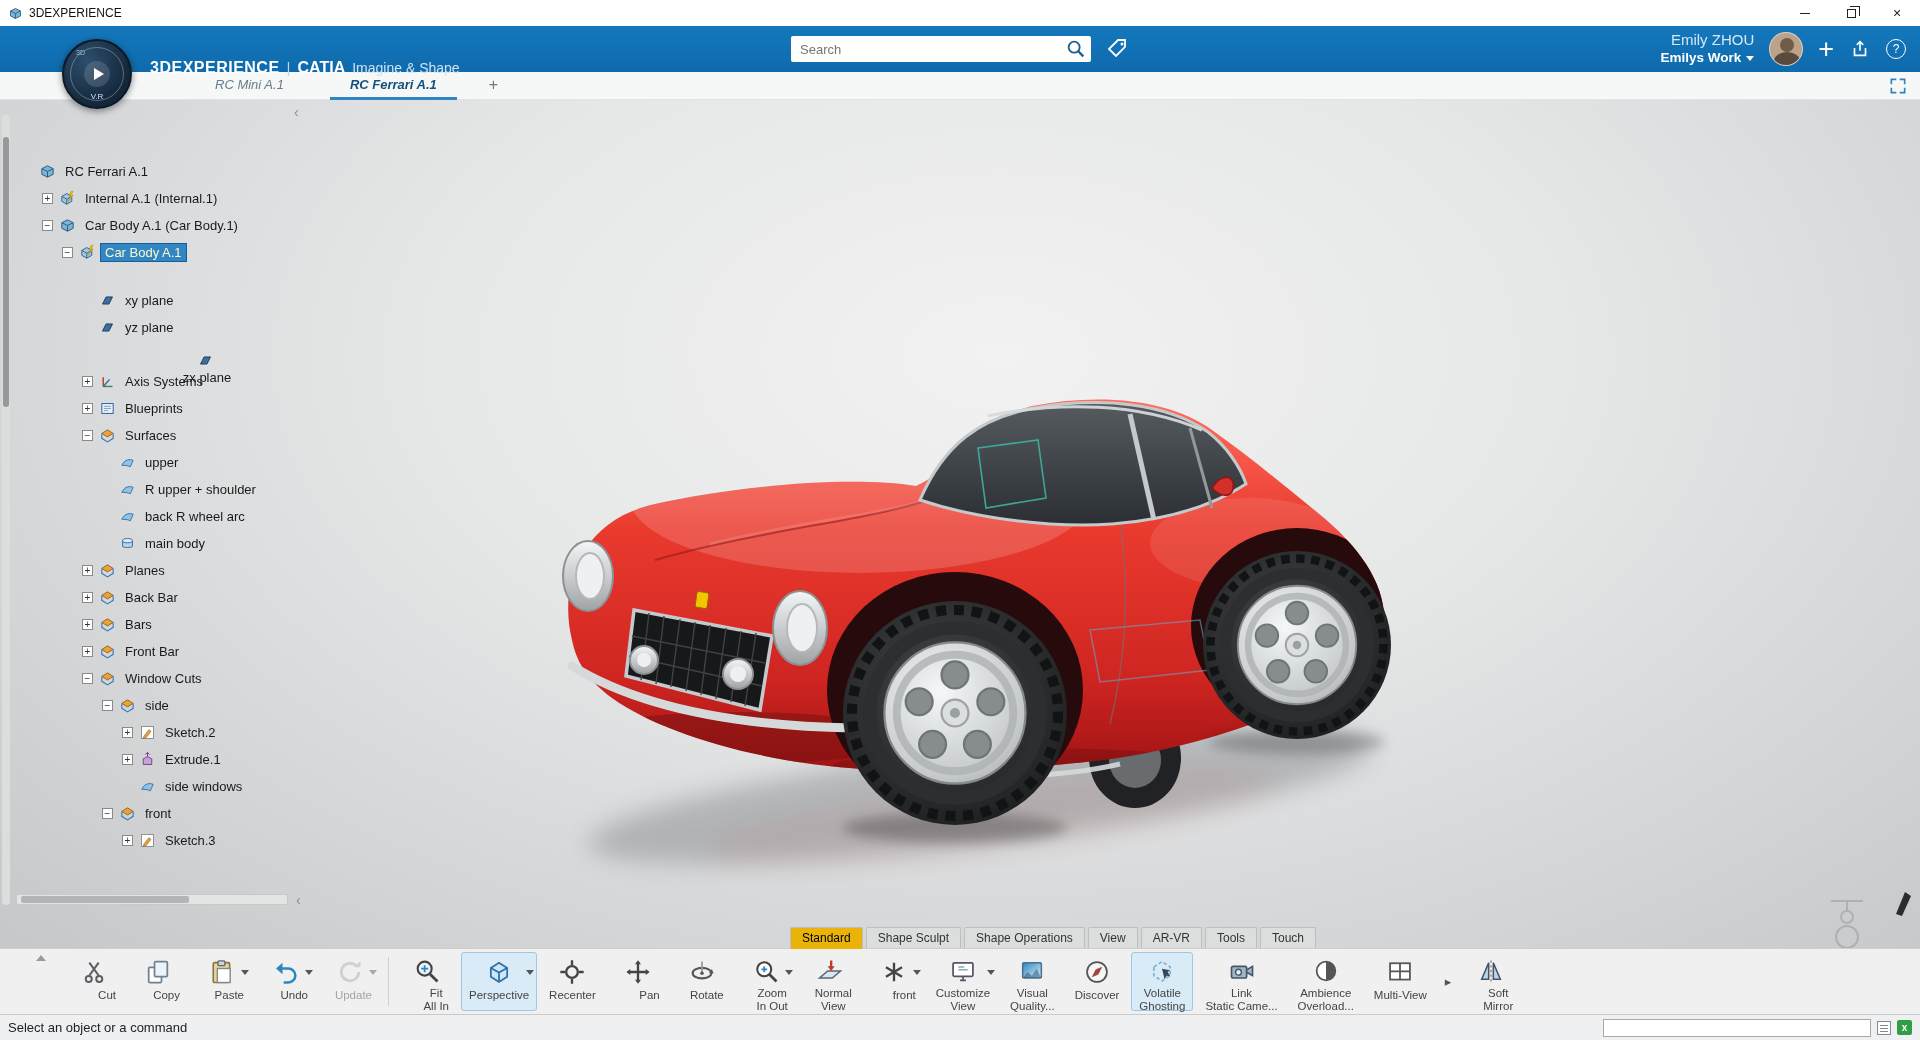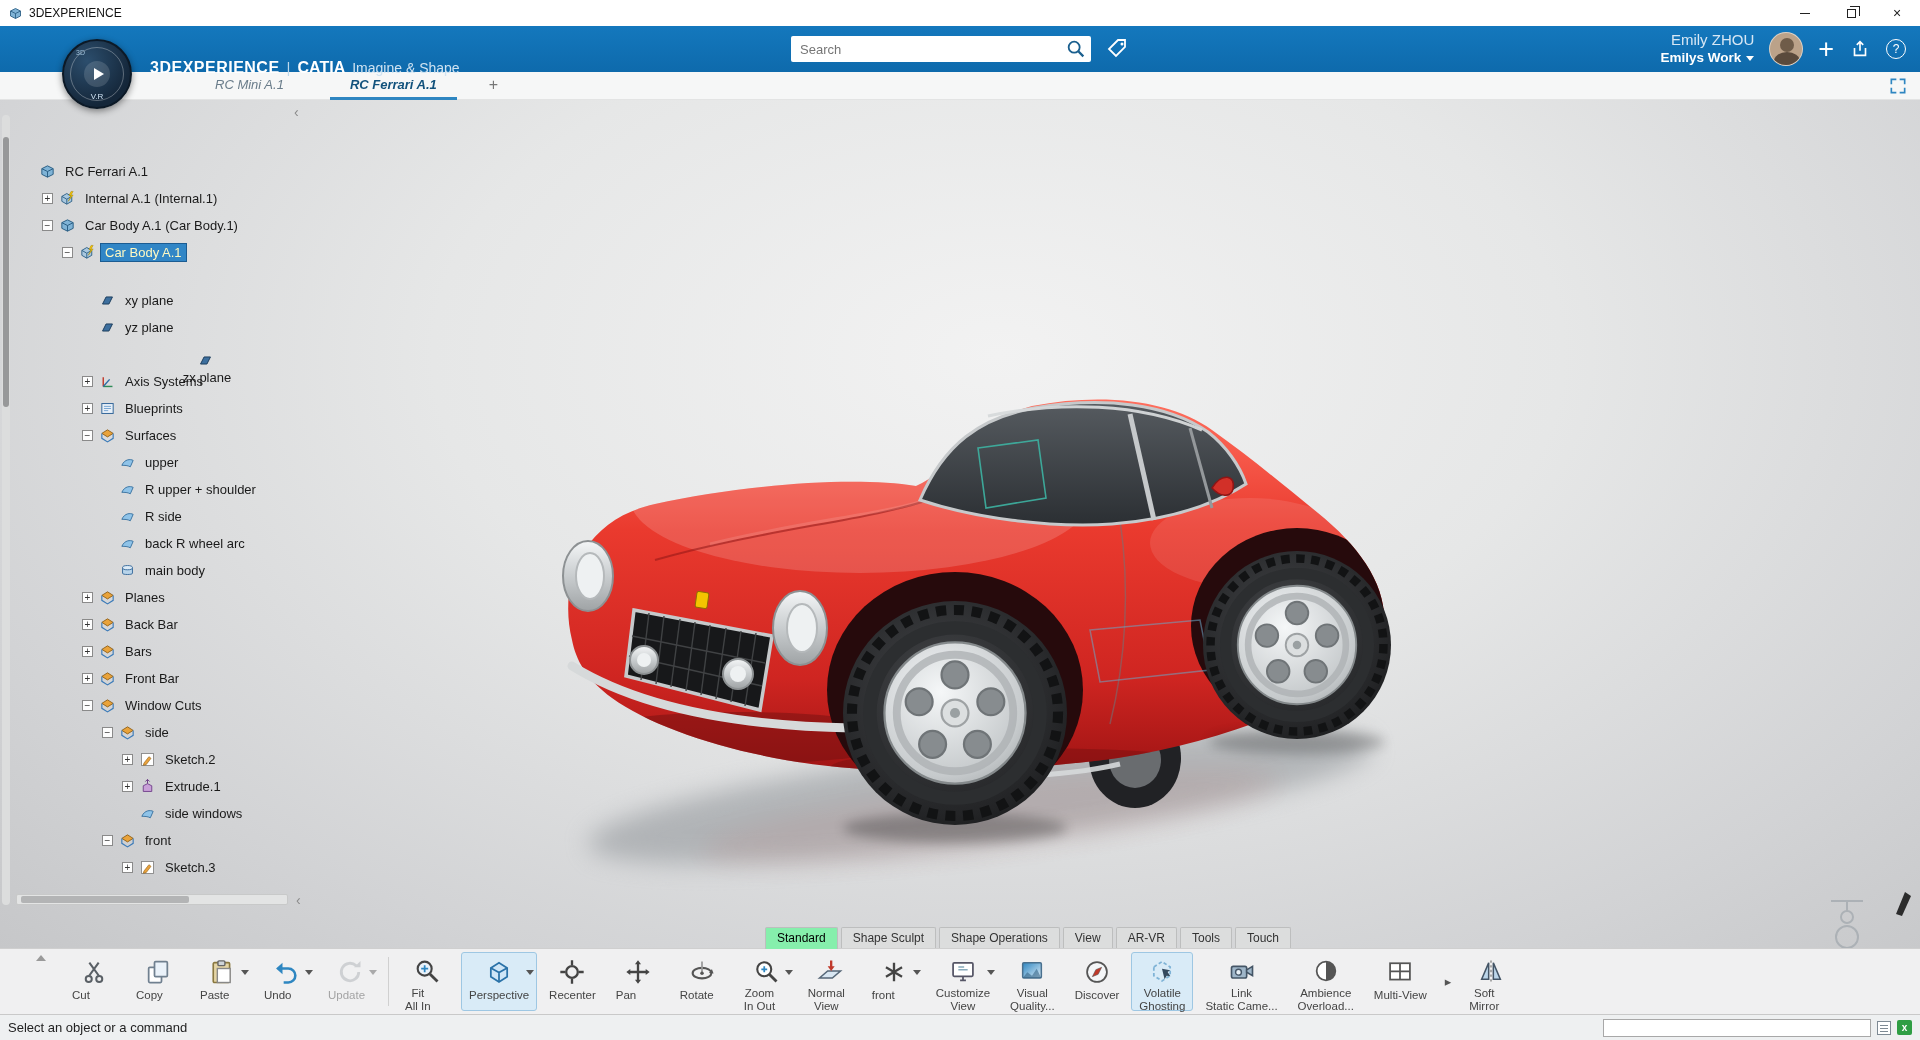--- a/index.html
+++ b/index.html
@@ -100,29 +100,29 @@
     border:1px solid #c8c9c9; border-radius:2px; z-index:7; }
   .hscroll .thumb { position:absolute; left:4px; top:1px; width:168px; height:7px; background:#b3b4b5; border-radius:2px; }
   .panelhandle { position:absolute; left:294px; top:104px; color:#8a8a8a; font-size:14px; z-index:7; }
   .panelhandle2 { position:absolute; left:296px; top:892px; color:#8a8a8a; font-size:14px; z-index:7; }
 
   
   .ribbontabs { position:absolute; left:765px; bottom:92px; height:24px; display:flex; gap:3px;
     align-items:flex-end; z-index:16; }
   .rtab { padding:3px 11px 3px; font-size:12px; background:#dcdddd; border:1px solid #bdbebe;
     border-bottom:none; color:#333; border-radius:2px 2px 0 0; }
-  .rtab.active { background:#86efac; color:#000; margin-bottom:-1px; padding-bottom:4px; }
+  .rtab.active { background:#eab308; color:#000; margin-bottom:-1px; padding-bottom:4px;margin-left:25px; }
 
   
   .actionbar { position:absolute; left:0; right:0; bottom:26px; height:66px; background:#f0f0f1;
     border-top:1px solid #cfcfcf; display:flex; align-items:stretch; padding-left:62px; z-index:15; }
   .abhandle { position:absolute; left:34px; top:6px; width:14px; height:10px; color:#8a8a8a; }
   .abhandle::before { content:""; display:block; width:0; height:0; margin:0 auto;
     border-left:5px solid transparent; border-right:5px solid transparent; border-bottom:6px solid #9a9a9a; }
-  .titem { min-width:60px; padding:4px 7px 2px; display:flex; flex-direction:column; align-items:flex-start;
+  .titem { min-width:60px; padding:4px 7px 2px; display:flex; flex-direction:column; align-items:flex-end;
     border:1px solid transparent; border-radius:3px; margin:3px 2px; }
   .titem.active { background:#d9ebf7; border-color:#9ec7e3; }
   .titem.disabled { opacity:.45; }
   .ttop { position:relative; height:30px; display:flex; align-items:center; justify-content:center; width:100%; }
   .ticn { width:28px; height:28px; }
   .darrow { position:absolute; right:-5px; top:13px; width:0; height:0;
     border-left:4px solid transparent; border-right:4px solid transparent; border-top:5px solid #555; }
   .tlbl { display:flex; flex-direction:column; align-items:center; font-size:11.5px; color:#444;
     line-height:1.15; text-align:center; margin-top:2px; }
   .tsep { width:1px; background:#d0d0d0; margin:8px 6px; }
@@ -595,27 +595,20 @@
         <svg class="ticon">
           <use href="#t-surf"></use>
         </svg>
         <span class="tlabel">R upper + shoulder</span>
       </div>
       <div class="trow" style="padding-left: 90px;">
         <span class="exp empty"></span>
         <svg class="ticon">
           <use href="#t-surf"></use>
         </svg>
-        <span class="tlabel">R side</span>
-      </div>
-      <div class="trow" style="padding-left: 90px;">
-        <span class="exp empty"></span>
-        <svg class="ticon">
-          <use href="#t-surf"></use>
-        </svg>
         <span class="tlabel">back R wheel arc</span>
       </div>
       <div class="trow" style="padding-left: 90px;">
         <span class="exp empty"></span>
         <svg class="ticon">
           <use href="#t-body"></use>
         </svg>
         <span class="tlabel">main body</span>
       </div>
       <div class="trow" style="padding-left: 70px;">

